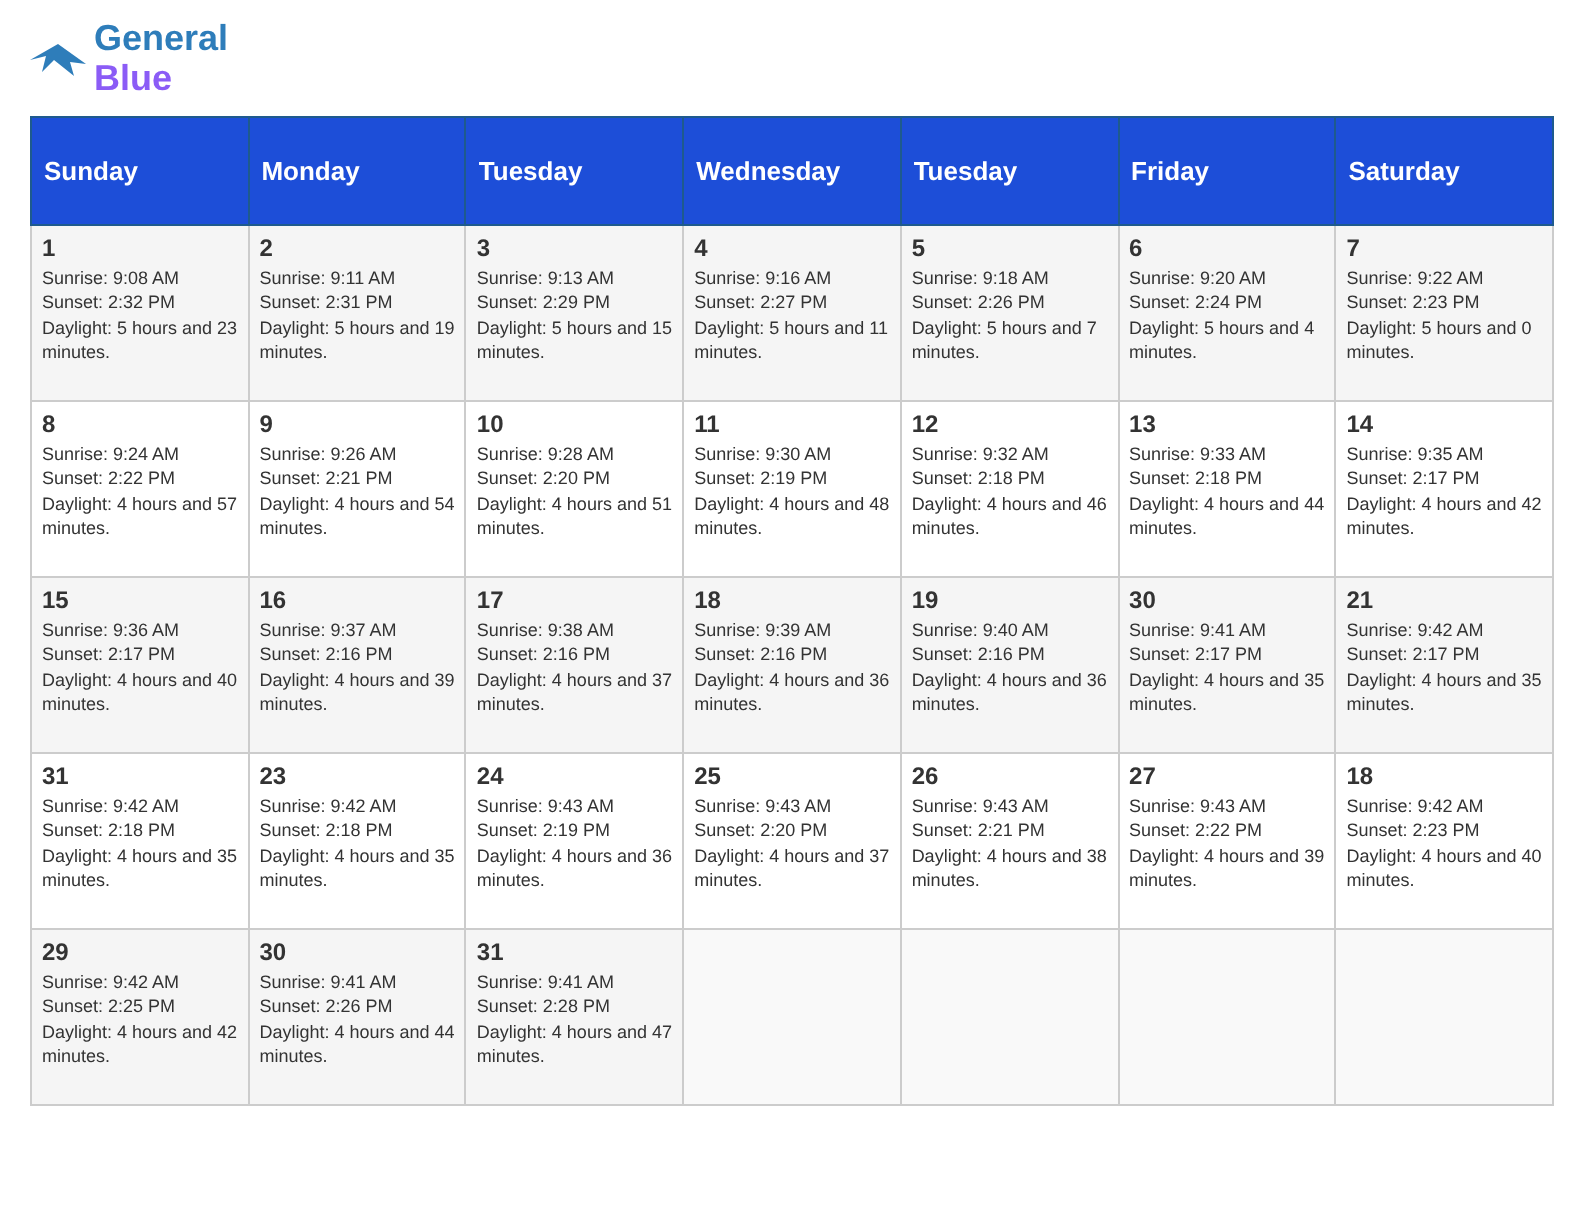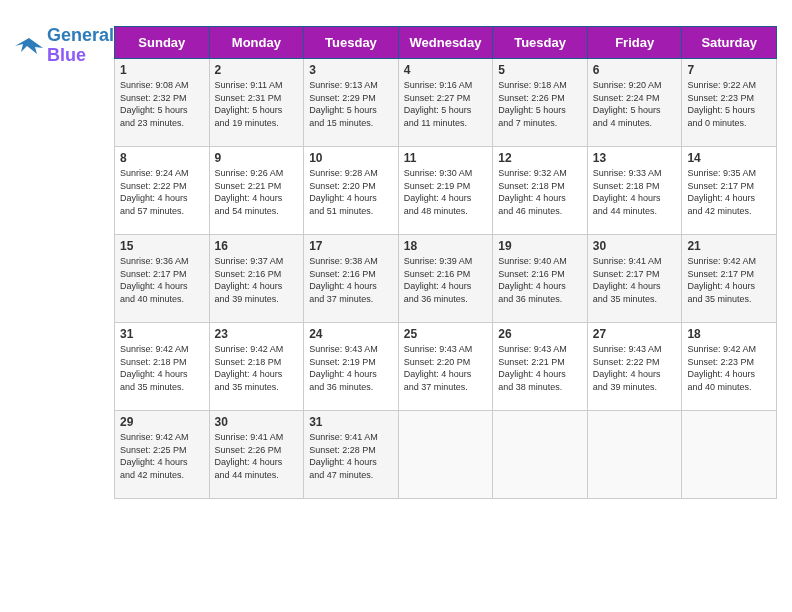--- a/index.html
+++ b/index.html
@@ -8,21 +8,21 @@
       height: 612px;
       font-family: Arial, sans-serif;
       background: #fff;
       overflow: hidden;
     }
     .page {
       width: 792px;
       height: 476px;
       padding: 10px 15px;
       display: flex;
-      margin-top: 16px;
+      flex-direction: column;
     }
     .header {
       display: flex;
       justify-content: space-between;
       align-items: flex-start;
       margin-bottom: 8px;
     }
     .logo {
       display: flex;
       align-items: center;
@@ -54,24 +54,24 @@
       color: #555;
     }
     .calendar {
       flex: 1;
       border: 1px solid #ccc;
       border-collapse: collapse;
       width: 100%;
       table-layout: fixed;
     }
     .calendar th {
-      background: #a21caf;
+      background: #1d4ed8;
       color: white;
-      text-align: center;
-      padding: 8px 6px;
+      text-align: left;
+      padding: 19px 6px;
       font-size: 13px;
       font-weight: bold;
       border: 1px solid #1e5a8e;
     }
     .calendar td {
       border: 1px solid #ccc;
       vertical-align: top;
       padding: 4px 5px;
       font-size: 9.5px;
       color: #333;

